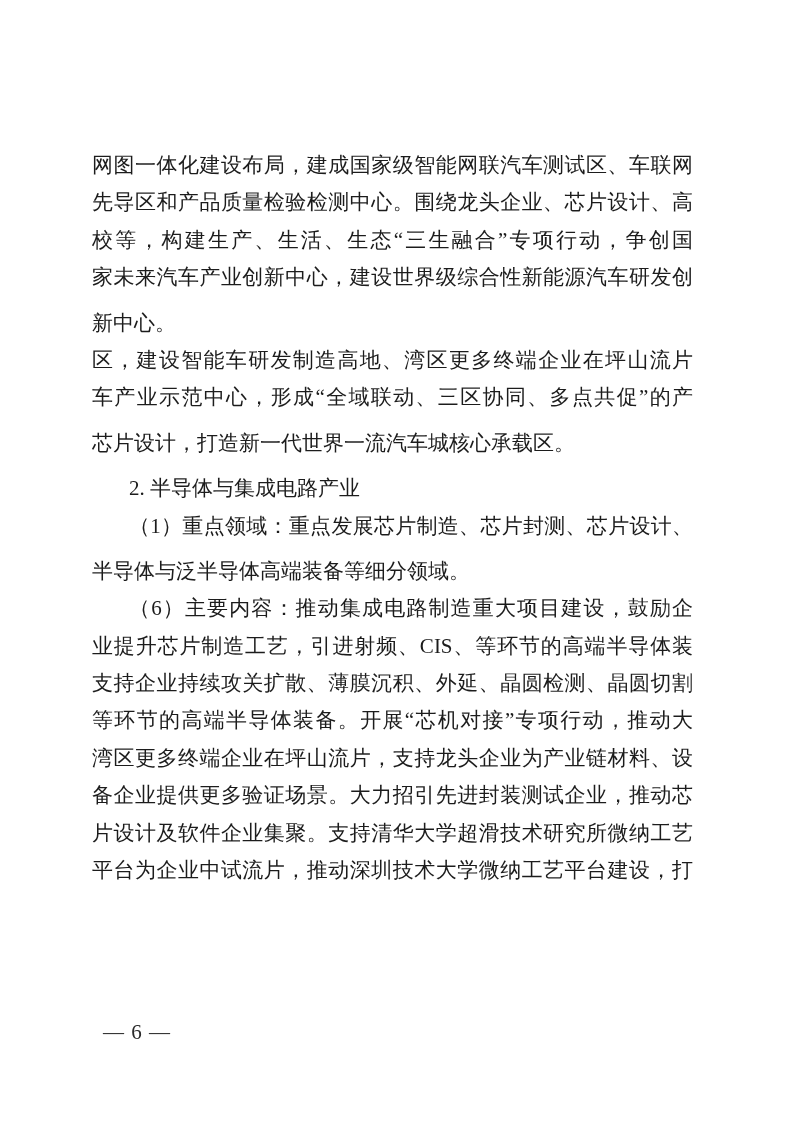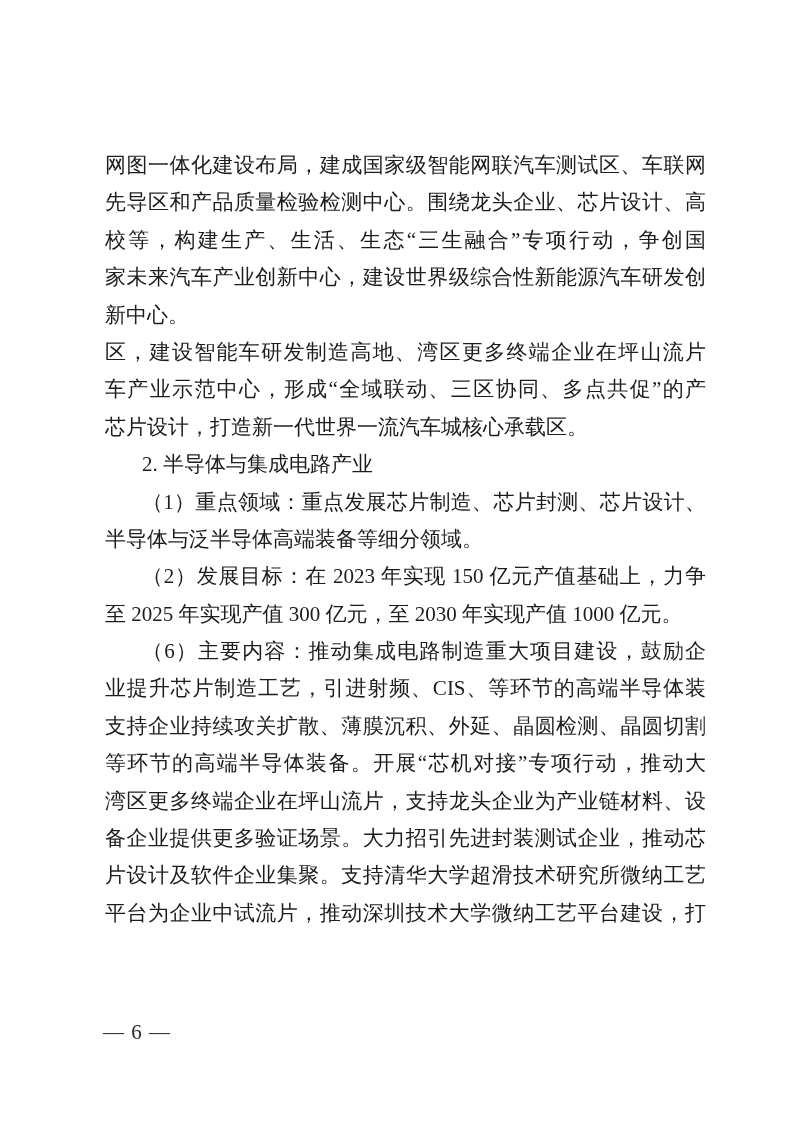--- a/index.html
+++ b/index.html
@@ -10,40 +10,41 @@
   .page {
     position: relative;
     width: 800px;
     height: 1131px;
     background: #ffffff;
     overflow: hidden;
     font-family: "Liberation Serif", "DejaVu Serif", serif;
   }
   .text-block {
     position: absolute;
-    left: 105px;
+    left: 92px;
     top: 147px;
     width: 601px;
   }
   .paragraph {
     margin: 0;
     padding: 0;
   }
   .line {
     height: 37.4px;
     line-height: 37.4px;
     font-size: 21px;
     color: #1c1c1c;
     text-align: justify;
     text-align-last: justify;
     text-justify: inter-ideograph;
     overflow: hidden;
   }
   .line.end {
     text-align-last: left;
+    margin-top: 8px;
   }
   .line.indent {
     padding-left: 37px;
   }
   .page-number {
     position: absolute;
     left: 103px;
     top: 1021px;
     font-size: 21px;
     line-height: 22px;
@@ -69,24 +70,20 @@
         <div class="line end">芯片设计，打造新一代世界一流汽车城核心承载区。</div>
       </div>
       <div class="paragraph">
         <div class="line indent end">2. 半导体与集成电路产业</div>
       </div>
       <div class="paragraph">
         <div class="line indent">（1）重点领域：重点发展芯片制造、芯片封测、芯片设计、</div>
         <div class="line end">半导体与泛半导体高端装备等细分领域。</div>
       </div>
       <div class="paragraph">
-        <div class="line indent">（2）发展目标：在 2023 年实现 150 亿元产值基础上，力争</div>
-        <div class="line end">至 2025 年实现产值 300 亿元，至 2030 年实现产值 1000 亿元。</div>
-      </div>
-      <div class="paragraph">
         <div class="line indent">（6）主要内容：推动集成电路制造重大项目建设，鼓励企</div>
         <div class="line">业提升芯片制造工艺，引进射频、CIS、等环节的高端半导体装备。</div>
         <div class="line">支持企业持续攻关扩散、薄膜沉积、外延、晶圆检测、晶圆切割</div>
         <div class="line">等环节的高端半导体装备。开展“芯机对接”专项行动，推动大</div>
         <div class="line">湾区更多终端企业在坪山流片，支持龙头企业为产业链材料、设</div>
         <div class="line">备企业提供更多验证场景。大力招引先进封装测试企业，推动芯</div>
         <div class="line">片设计及软件企业集聚。支持清华大学超滑技术研究所微纳工艺</div>
         <div class="line">平台为企业中试流片，推动深圳技术大学微纳工艺平台建设，打</div>
       </div>
     </main>

